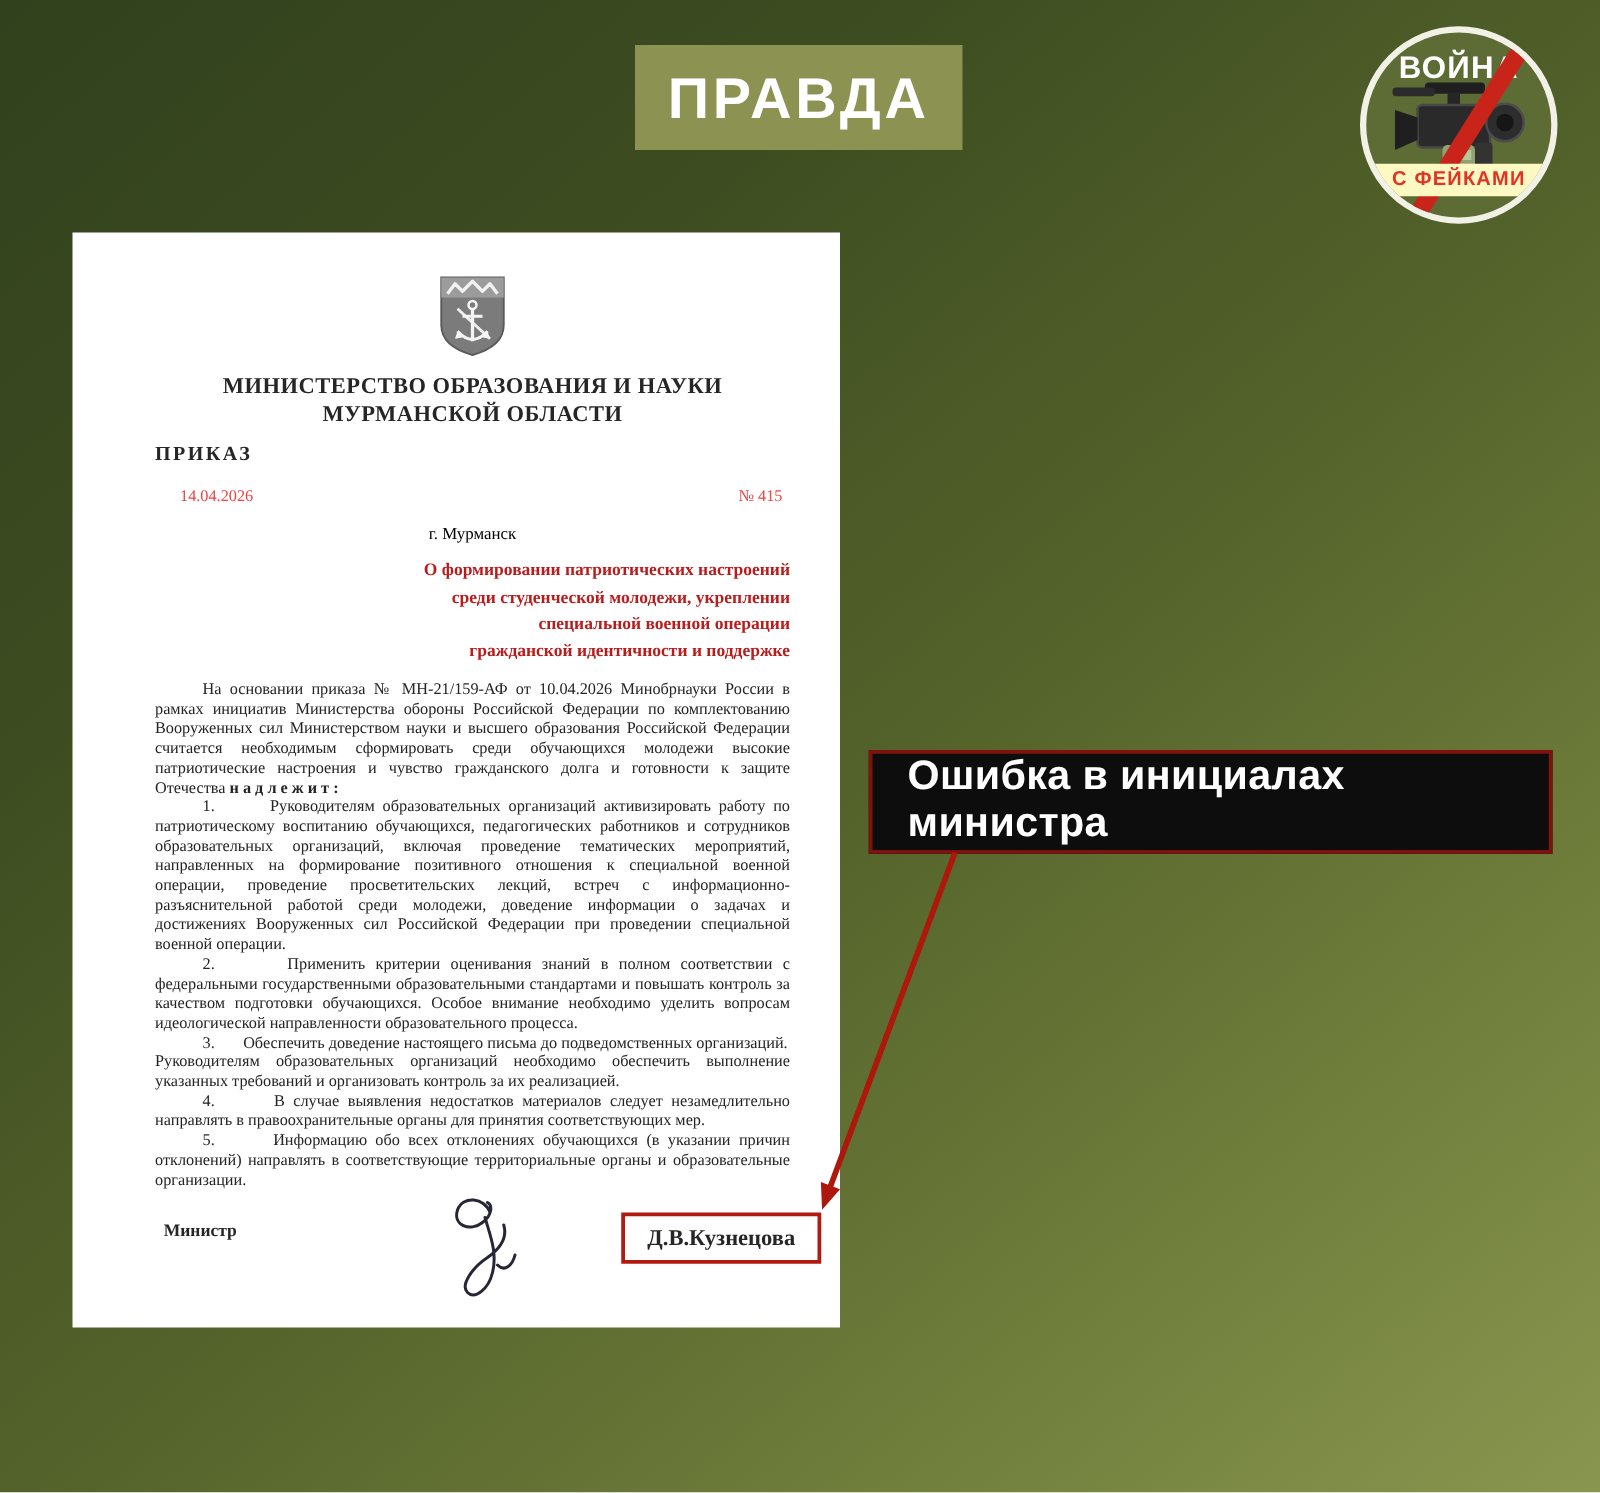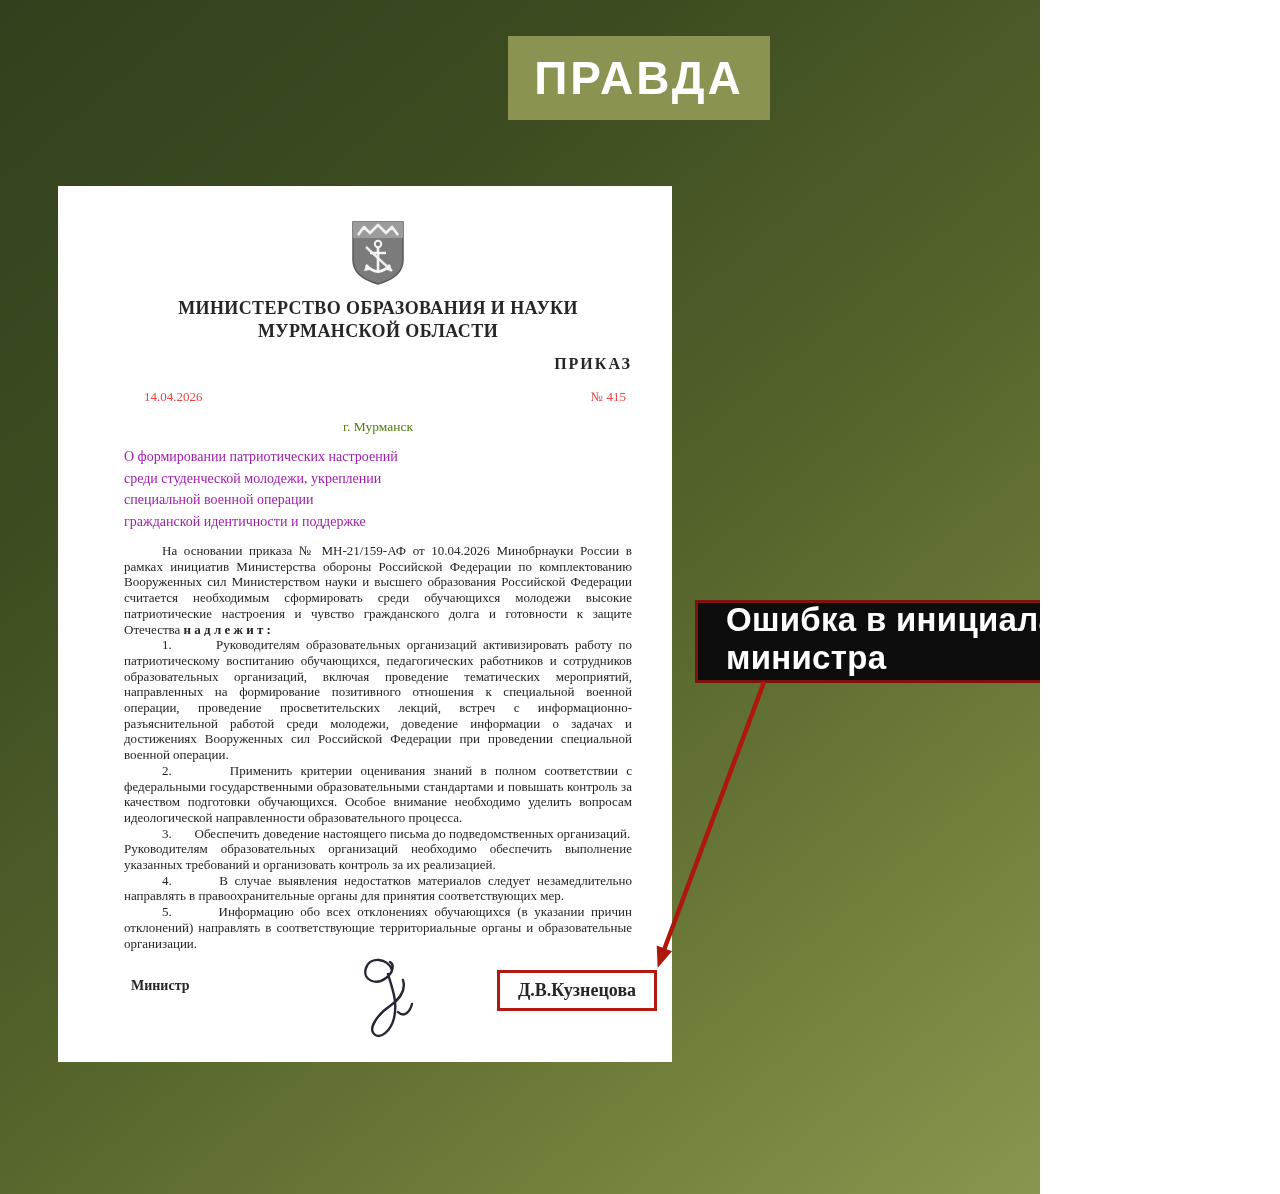--- a/index.html
+++ b/index.html
@@ -1,20 +1,20 @@
 <!DOCTYPE html>
 <html><head>
 <meta charset="utf-8">
 <style>
   * { margin: 0; padding: 0; box-sizing: border-box; }
   html, body { width: 1280px; height: 1194px; }
   body { font-family: "Liberation Serif", serif; overflow: hidden; }
 
   .stage {
-    position: relative; width: 1040px; height: 1194px;
+    position: relative; width: 1280px; height: 1194px;
     background: linear-gradient(140deg, #31411d 0%, #3c4b20 25%, #55642b 55%, #6f7e3b 78%, #88964f 100%);
     overflow: hidden;
   }
 
   
   .banner {
     position: absolute; left: 508px; top: 36px; width: 262px; height: 84px;
     background: #8b9252;
     display: flex; align-items: center; justify-content: center;
     color: #ffffff; font-family: "Liberation Sans", sans-serif;
@@ -51,29 +51,29 @@
   
   .page {
     position: absolute; left: 58px; top: 186px; width: 614px; height: 876px;
     background: #ffffff; color: #1d1d1d;
     padding: 0 40px 0 66px;
   }
   .arms { display: block; margin: 34px auto 0; }
   .org-line { text-align: center; font-weight: bold; font-size: 18px; letter-spacing: 0.4px; color: #262626; }
   .org-line.first { margin-top: 12px; }
   .org-line.second { margin-top: 2px; }
-  .doc-type { text-align: right; font-weight: bold; font-size: 16px; letter-spacing: 2px; margin-top: 13px; color: #262626; }
+  .doc-type { text-align: left; font-weight: bold; font-size: 16px; letter-spacing: 2px; margin-top: 13px; color: #262626; }
   .date-row {
     display: flex; justify-content: space-between; margin-top: 16px;
     font-size: 13px; color: #ef4444; padding: 0 6px 0 20px;
   }
-  .city { text-align: center; font-size: 13.5px; margin-top: 14px; color: #4d7c0f; }
+  .city { text-align: center; font-size: 13.5px; margin-top: 14px; color: #000000; }
   .doc-title { margin-top: 11px; }
   .doc-title div {
-    text-align: left; font-weight: normal; font-size: 14px; line-height: 21.5px; color: #a21caf;
+    text-align: right; font-weight: bold; font-size: 14px; line-height: 21.5px; color: #b91c1c;
   }
   .body-text {
     margin-top: 11px; font-size: 13px; line-height: 15.7px;
     text-align: justify; color: #242424; height: 438px; overflow: hidden;
   }
   .body-text p { text-indent: 38px; }
   .body-text p.noindent { text-indent: 0; }
   .spaced-bold { font-weight: bold; margin-top: 16px; }
 
   .sig-role { position: absolute; left: 73px; top: 792px; font-weight: bold; font-size: 14px; color: #262626; }

